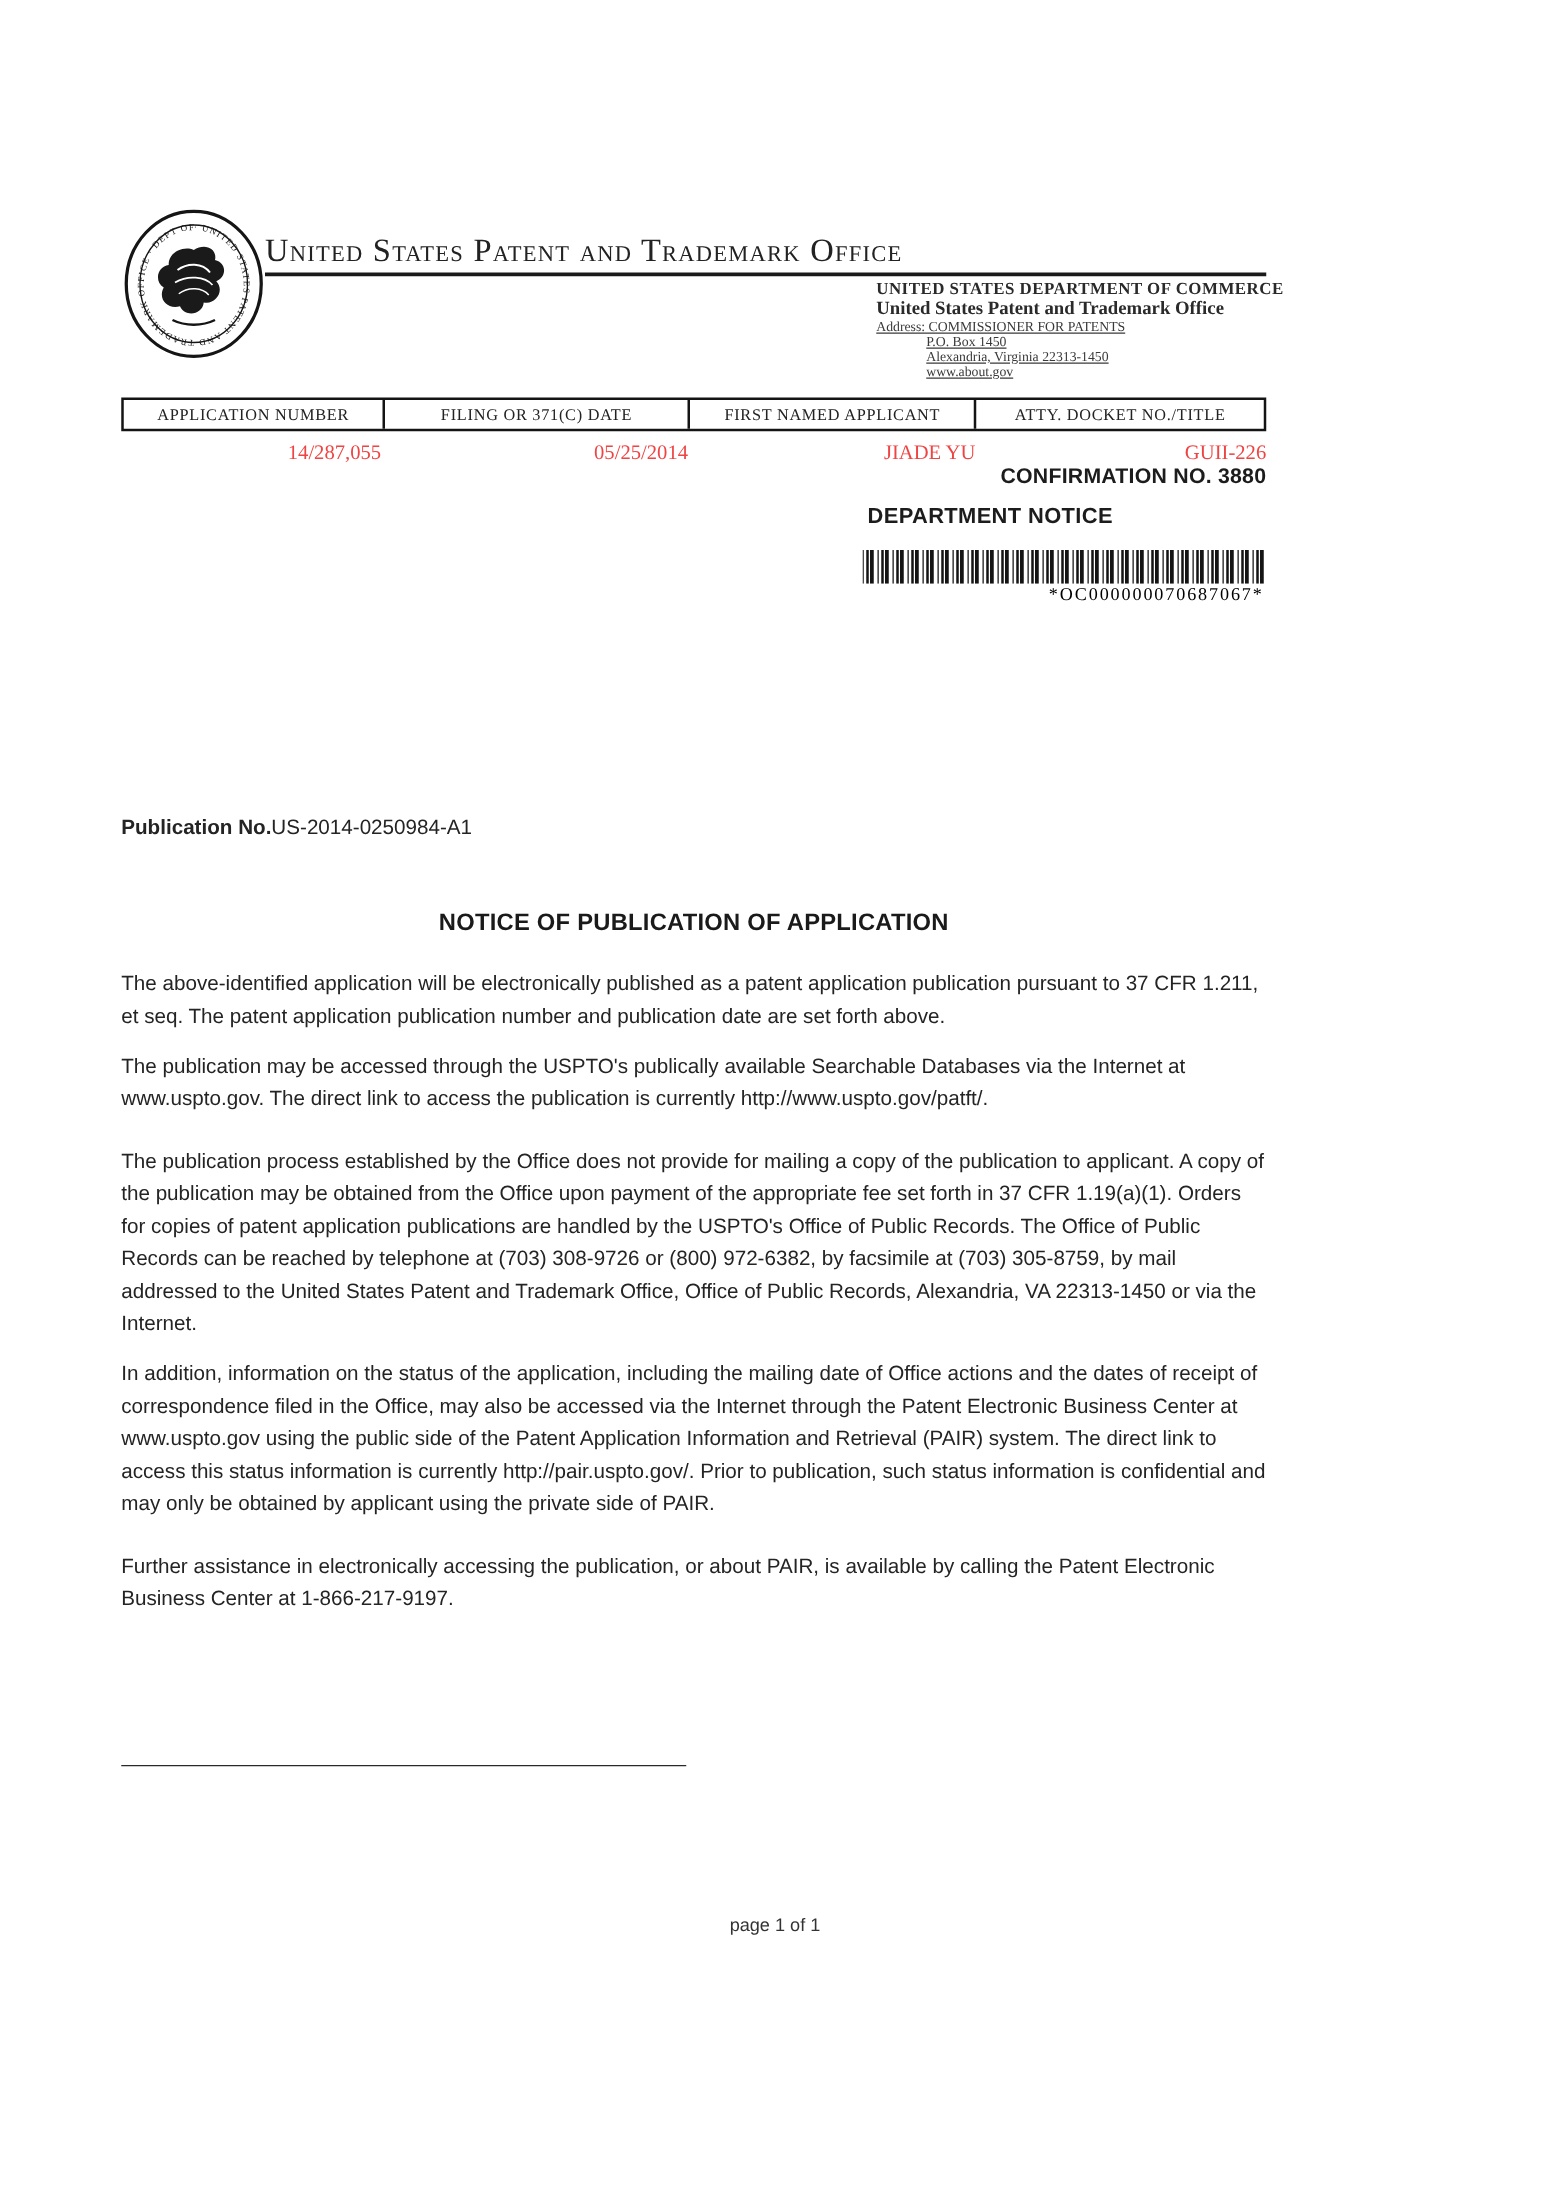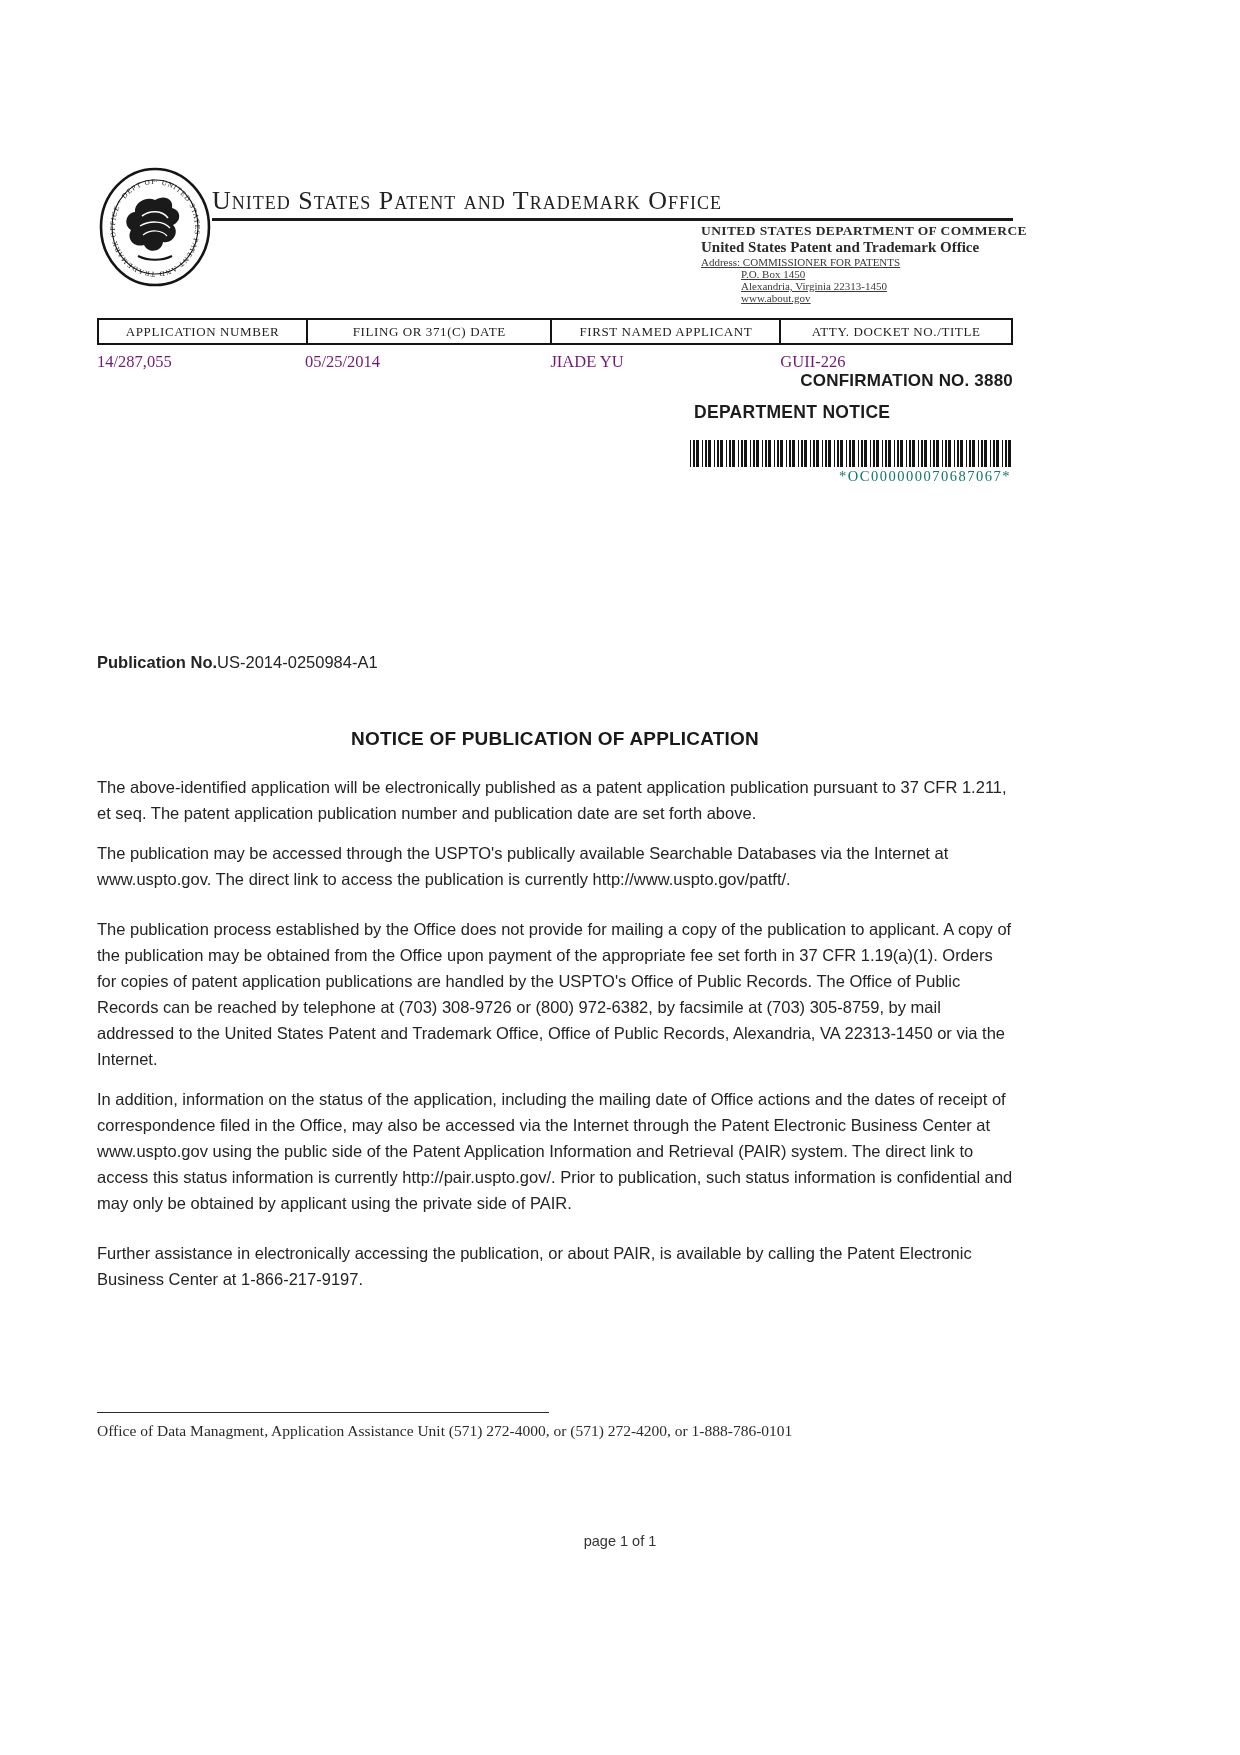--- a/index.html
+++ b/index.html
@@ -39,22 +39,22 @@
   .info-table { position:absolute; left:97px; top:318px; width:916px; }
   .info-header { display:flex; border:2px solid #141414; }
   .info-header .cell {
     padding:4px 2px 3px; text-align:center;
     font-family:"Liberation Serif", serif; font-size:13px; letter-spacing:.6px;
     color:#222; border-left:2px solid #141414; white-space:nowrap; overflow:hidden;
   }
   .info-header .cell:first-child { border-left:none; }
   .info-values { display:flex; }
   .info-values .cell {
-    padding-top:7px; text-align:left;
-    font-family:"Liberation Serif", serif; font-size:16.5px; color:#701a75;
+    padding-top:7px; text-align:right;
+    font-family:"Liberation Serif", serif; font-size:16.5px; color:#ef4444;
   }
   .w1 { width:22.7%; } .w2 { width:26.8%; } .w3 { width:25.1%; } .w4 { width:25.4%; }
 
   .confirmation {
     position:absolute; left:600px; top:371px; width:413px;
     text-align:right; font-weight:bold; font-size:17px; letter-spacing:.2px;
   }
 
   
   .recipient {
@@ -64,21 +64,21 @@
   .pub-notice {
     position:absolute; left:694px; top:402px;
     font-weight:bold; font-size:17.5px; letter-spacing:.3px;
   }
   .barcode-wrap { position:absolute; left:690px; top:440px; width:323px; }
   .barcode { height:27px; width:100%; font-size:0; white-space:nowrap; overflow:hidden; }
   .barcode i { display:inline-block; height:100%; background:#141414; }
   .barcode b { display:inline-block; height:100%; background:transparent; }
   .barcode-text {
     margin-top:1px; text-align:right; padding-right:2px;
-    font-family:"Liberation Serif", serif; font-size:14.5px; letter-spacing:1.5px; color:#0f766e;
+    font-family:"Liberation Serif", serif; font-size:14.5px; letter-spacing:1.5px; color:#000000;
   }
 
   
   .content {
     position:absolute; left:97px; top:650px; width:916px;
     font-size:16.5px; line-height:26px; color:#242424;
   }
   .title-line { margin-bottom:13px; }
   .publine { line-height:25px; }
   .lbl { font-weight:bold; }
@@ -163,16 +163,15 @@
     <div class="notice-heading">NOTICE OF PUBLICATION OF APPLICATION</div>
 
     <p class="body-par">The above-identified application will be electronically published as a patent application publication pursuant to 37 CFR 1.211, et seq. The patent application publication number and publication date are set forth above.</p>
     <p class="body-par gap-lg">The publication may be accessed through the USPTO's publically available Searchable Databases via the Internet at www.uspto.gov. The direct link to access the publication is currently http://www.uspto.gov/patft/.</p>
     <p class="body-par">The publication process established by the Office does not provide for mailing a copy of the publication to applicant. A copy of the publication may be obtained from the Office upon payment of the appropriate fee set forth in 37 CFR 1.19(a)(1). Orders for copies of patent application publications are handled by the USPTO's Office of Public Records. The Office of Public Records can be reached by telephone at (703) 308-9726 or (800) 972-6382, by facsimile at (703) 305-8759, by mail addressed to the United States Patent and Trademark Office, Office of Public Records, Alexandria, VA 22313-1450 or via the Internet.</p>
     <p class="body-par gap-lg">In addition, information on the status of the application, including the mailing date of Office actions and the dates of receipt of correspondence filed in the Office, may also be accessed via the Internet through the Patent Electronic Business Center at www.uspto.gov using the public side of the Patent Application Information and Retrieval (PAIR) system. The direct link to access this status information is currently http://pair.uspto.gov/. Prior to publication, such status information is confidential and may only be obtained by applicant using the private side of PAIR.</p>
     <p class="body-par">Further assistance in electronically accessing the publication, or about PAIR, is available by calling the Patent Electronic Business Center at 1-866-217-9197.</p>
   </div>
 
   <div class="footer-rule"></div>
-  <div class="footer-line">Office of Data Managment, Application Assistance Unit (571) 272-4000, or (571) 272-4200, or 1-888-786-0101</div>
   <div class="page-indicator">page 1 of 1</div>
 
 </div>
 
 </body></html>

